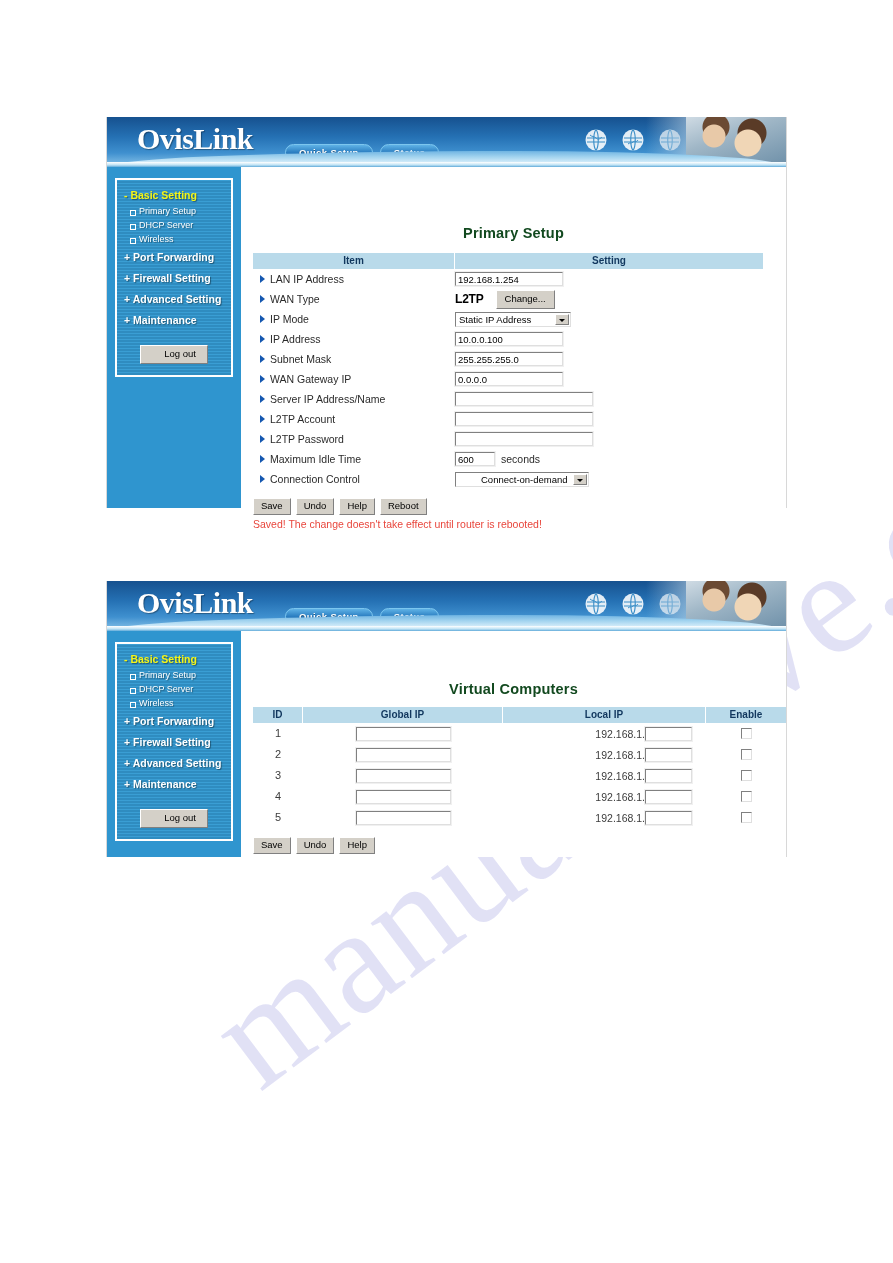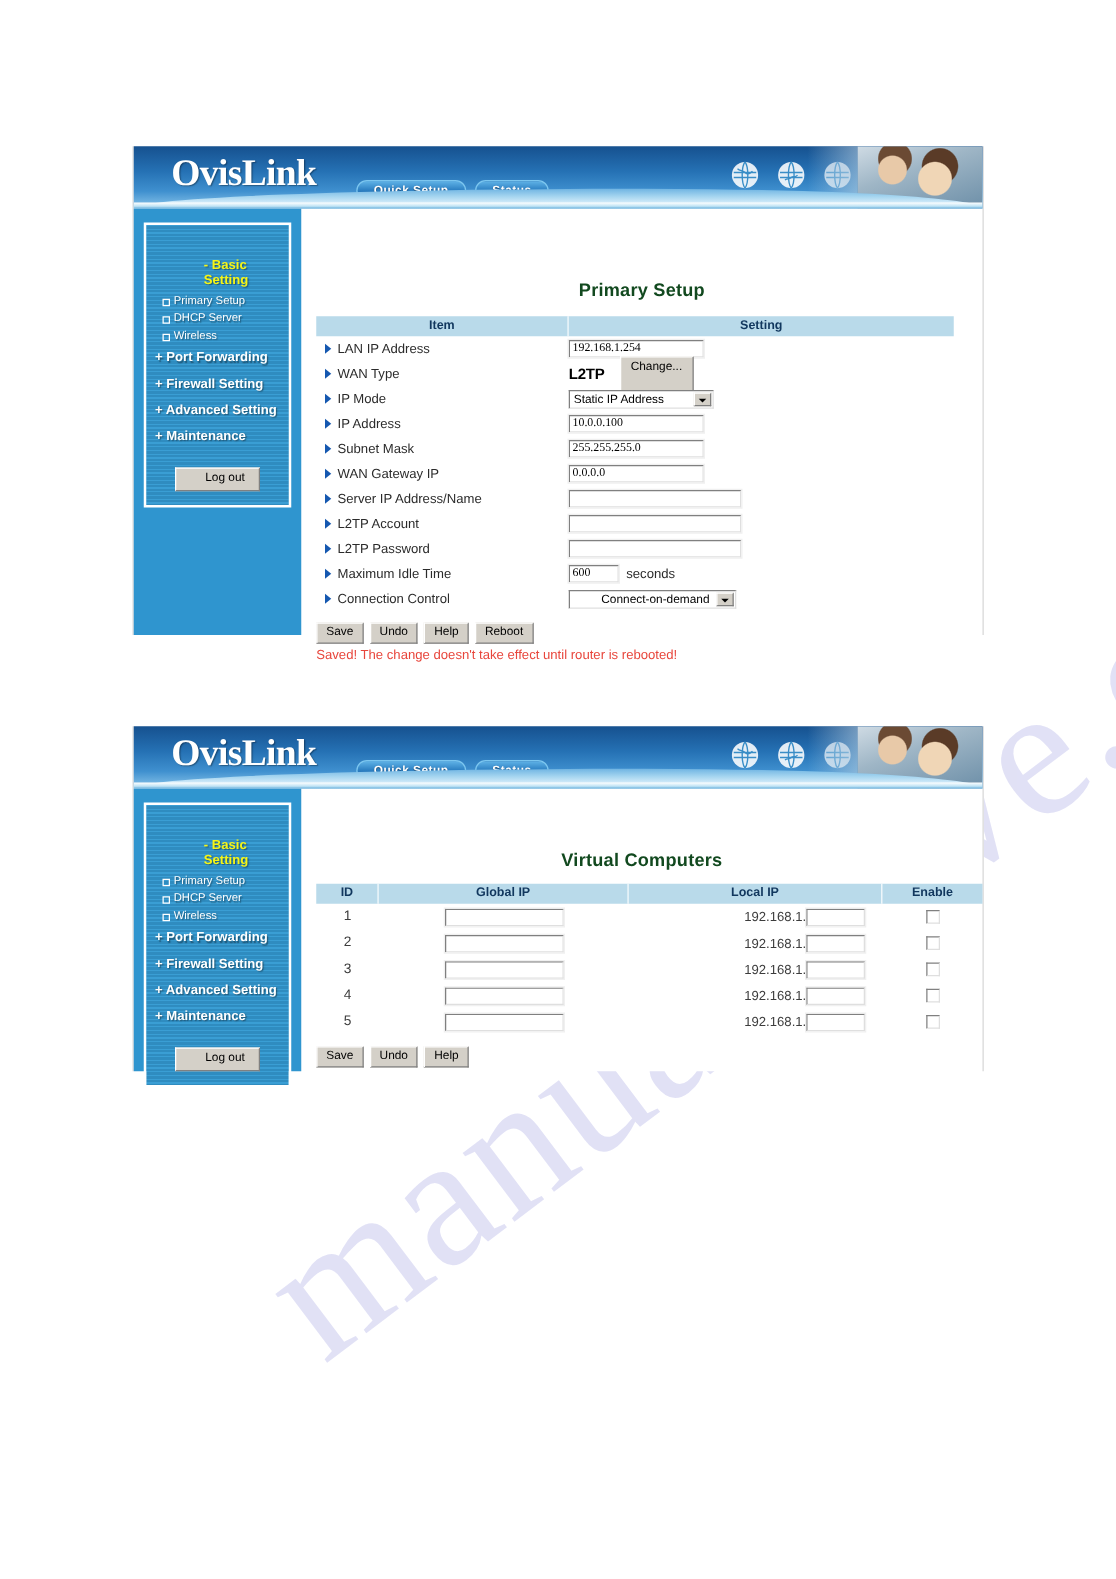--- a/index.html
+++ b/index.html
@@ -133,24 +133,23 @@
     width: 118px;
     border: 2px solid #ffffff;
     background:
       repeating-linear-gradient(180deg,#3a9ed4 0px,#3a9ed4 1px,#2f8cc0 1px,#2f8cc0 3px);
     padding: 8px 0 11px 0;
   }
   .menu-top {
     color: #f5f516;
     font-size: 10.5px;
     font-weight: bold;
-    padding: 18px 0 3px 7px;
+    padding: 1px 0 3px 7px;
     text-shadow: 1px 1px 1px rgba(0,0,0,.4);
     cursor: pointer;
-    margin-left: 39px;
   }
   .menu-sub {
     color: #ffffff;
     font-size: 9px;
     padding: 2px 0 2px 22px;
     position: relative;
     cursor: pointer;
     text-shadow: 1px 1px 1px rgba(0,0,0,.35);
   }
   .menu-sub::before {
@@ -230,21 +229,21 @@
     border-bottom: 4px solid transparent;
     flex: 0 0 auto;
   }
   .fvalue { display: flex; align-items: center; gap: 6px; }
 
   .inp {
     background: #ffffff;
     border: 1px solid;
     border-color: #808080 #dfdfdf #dfdfdf #808080;
     outline: 1px solid #f0f0f0;
-    font-family: Liberation Serif, serif;
+    font-family: Liberation Sans, sans-serif;
     font-size: 9.5px;
     color: #000000;
     height: 14px;
     line-height: 13px;
     padding: 0 2px;
   }
   .inp.w-ip { width: 108px; }
   .inp.w-wide { width: 138px; }
   .inp.w-num { width: 40px; }
 
@@ -277,21 +276,21 @@
   }
   .sel .arrow::after {
     content: "";
     position: absolute; left: 3px; top: 4px;
     width: 0; height: 0;
     border-left: 3px solid transparent;
     border-right: 3px solid transparent;
     border-top: 3px solid #000;
   }
   .unit { font-size: 10.5px; color: #2b2b2b; }
-  .change-btn { padding: 2px 8px 13px 8px; margin-left: 6px; }
+  .change-btn { padding: 2px 8px 3px 8px; margin-left: 6px; }
 
   .btnbar { margin: 9px 0 0 12px; display: flex; gap: 5px; }
   .msg {
     margin: 3px 0 0 12px;
     color: #e8463c;
     font-size: 10.5px;
   }
 
   
   .vtbl { margin: 10px 0 0 12px; width: 533px; }

